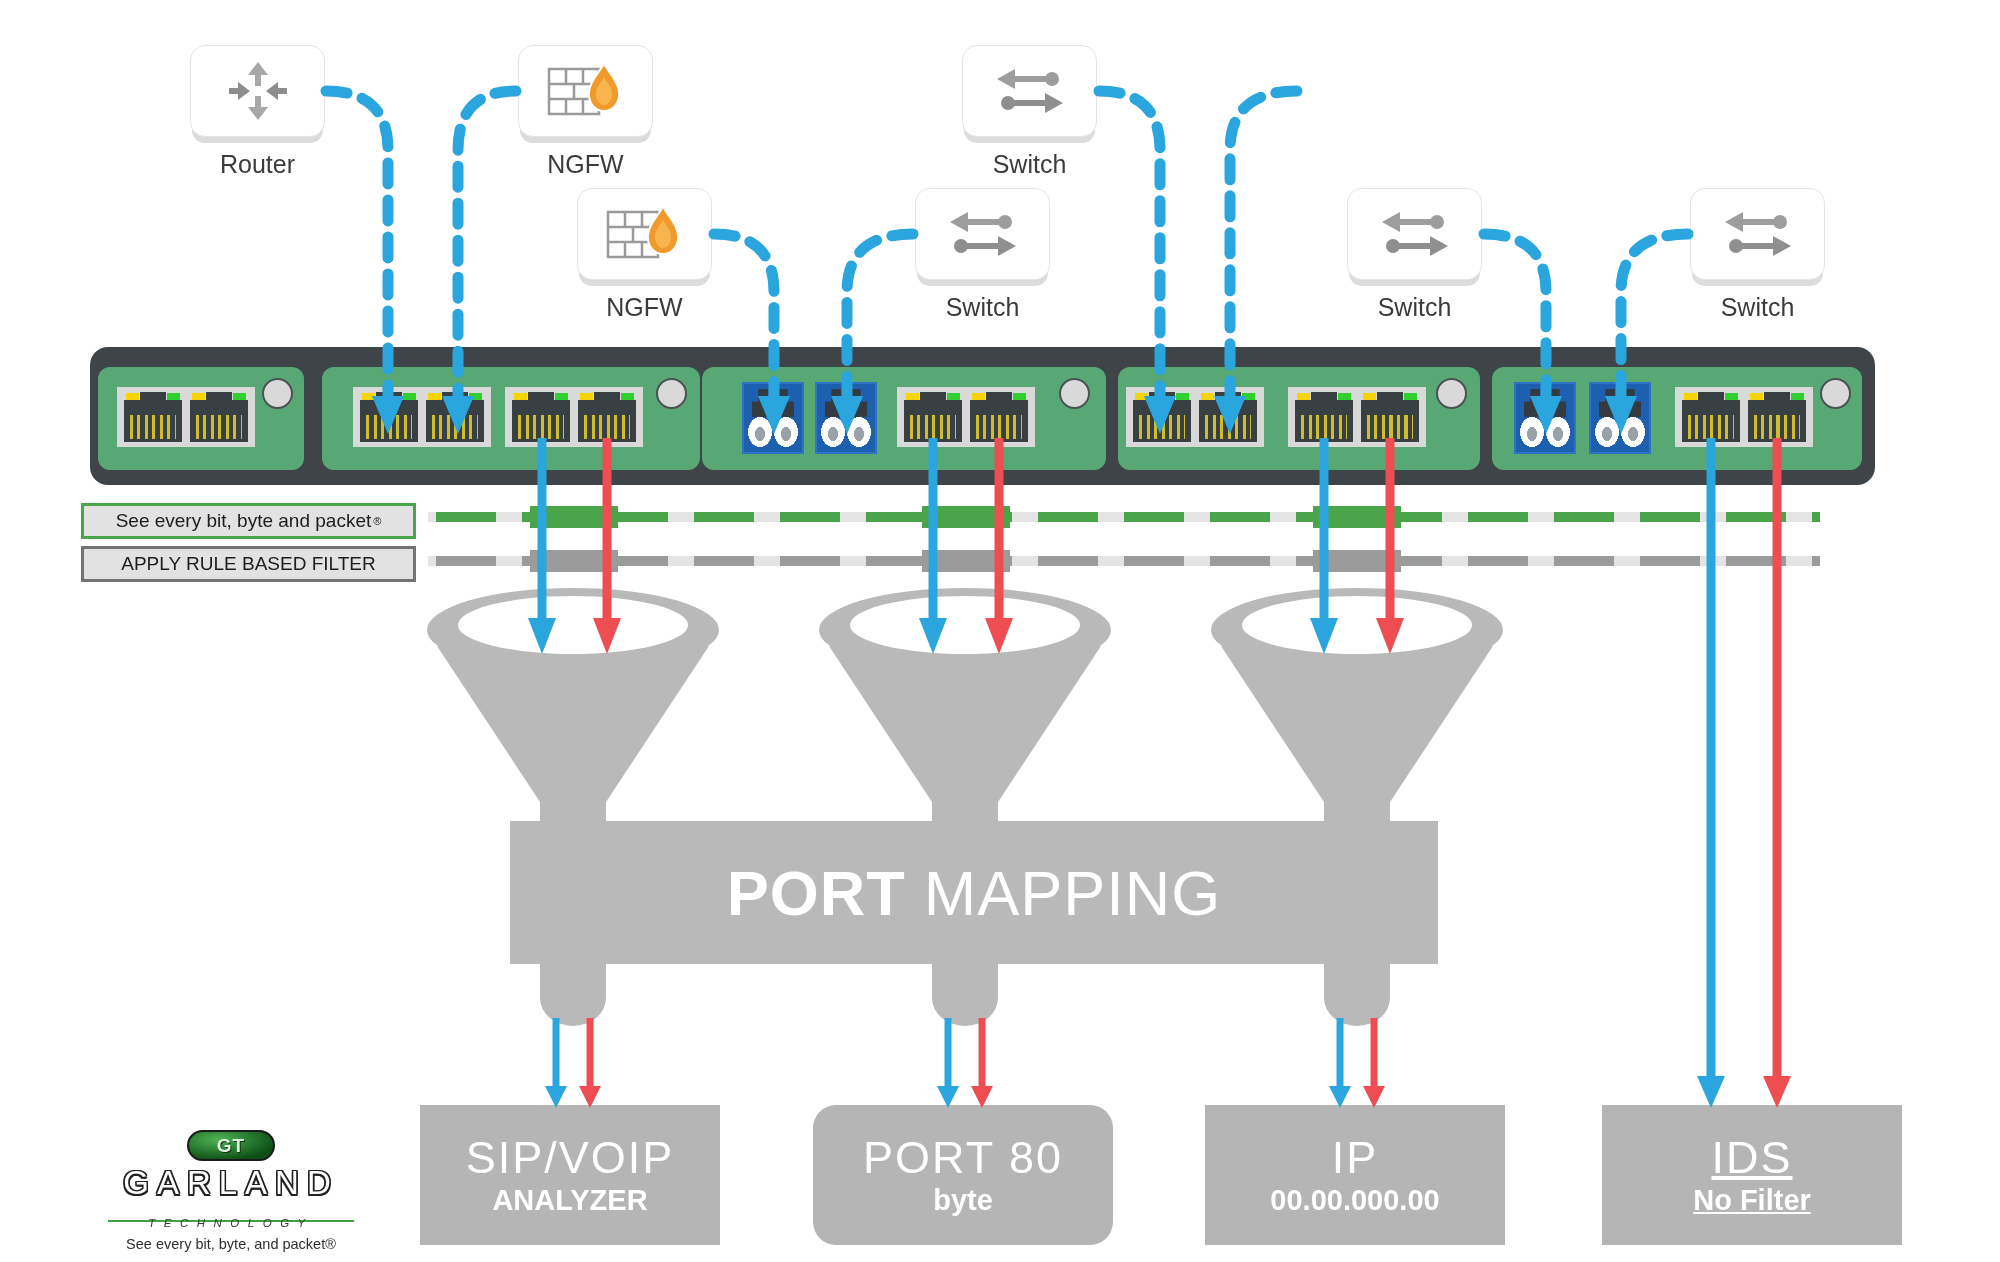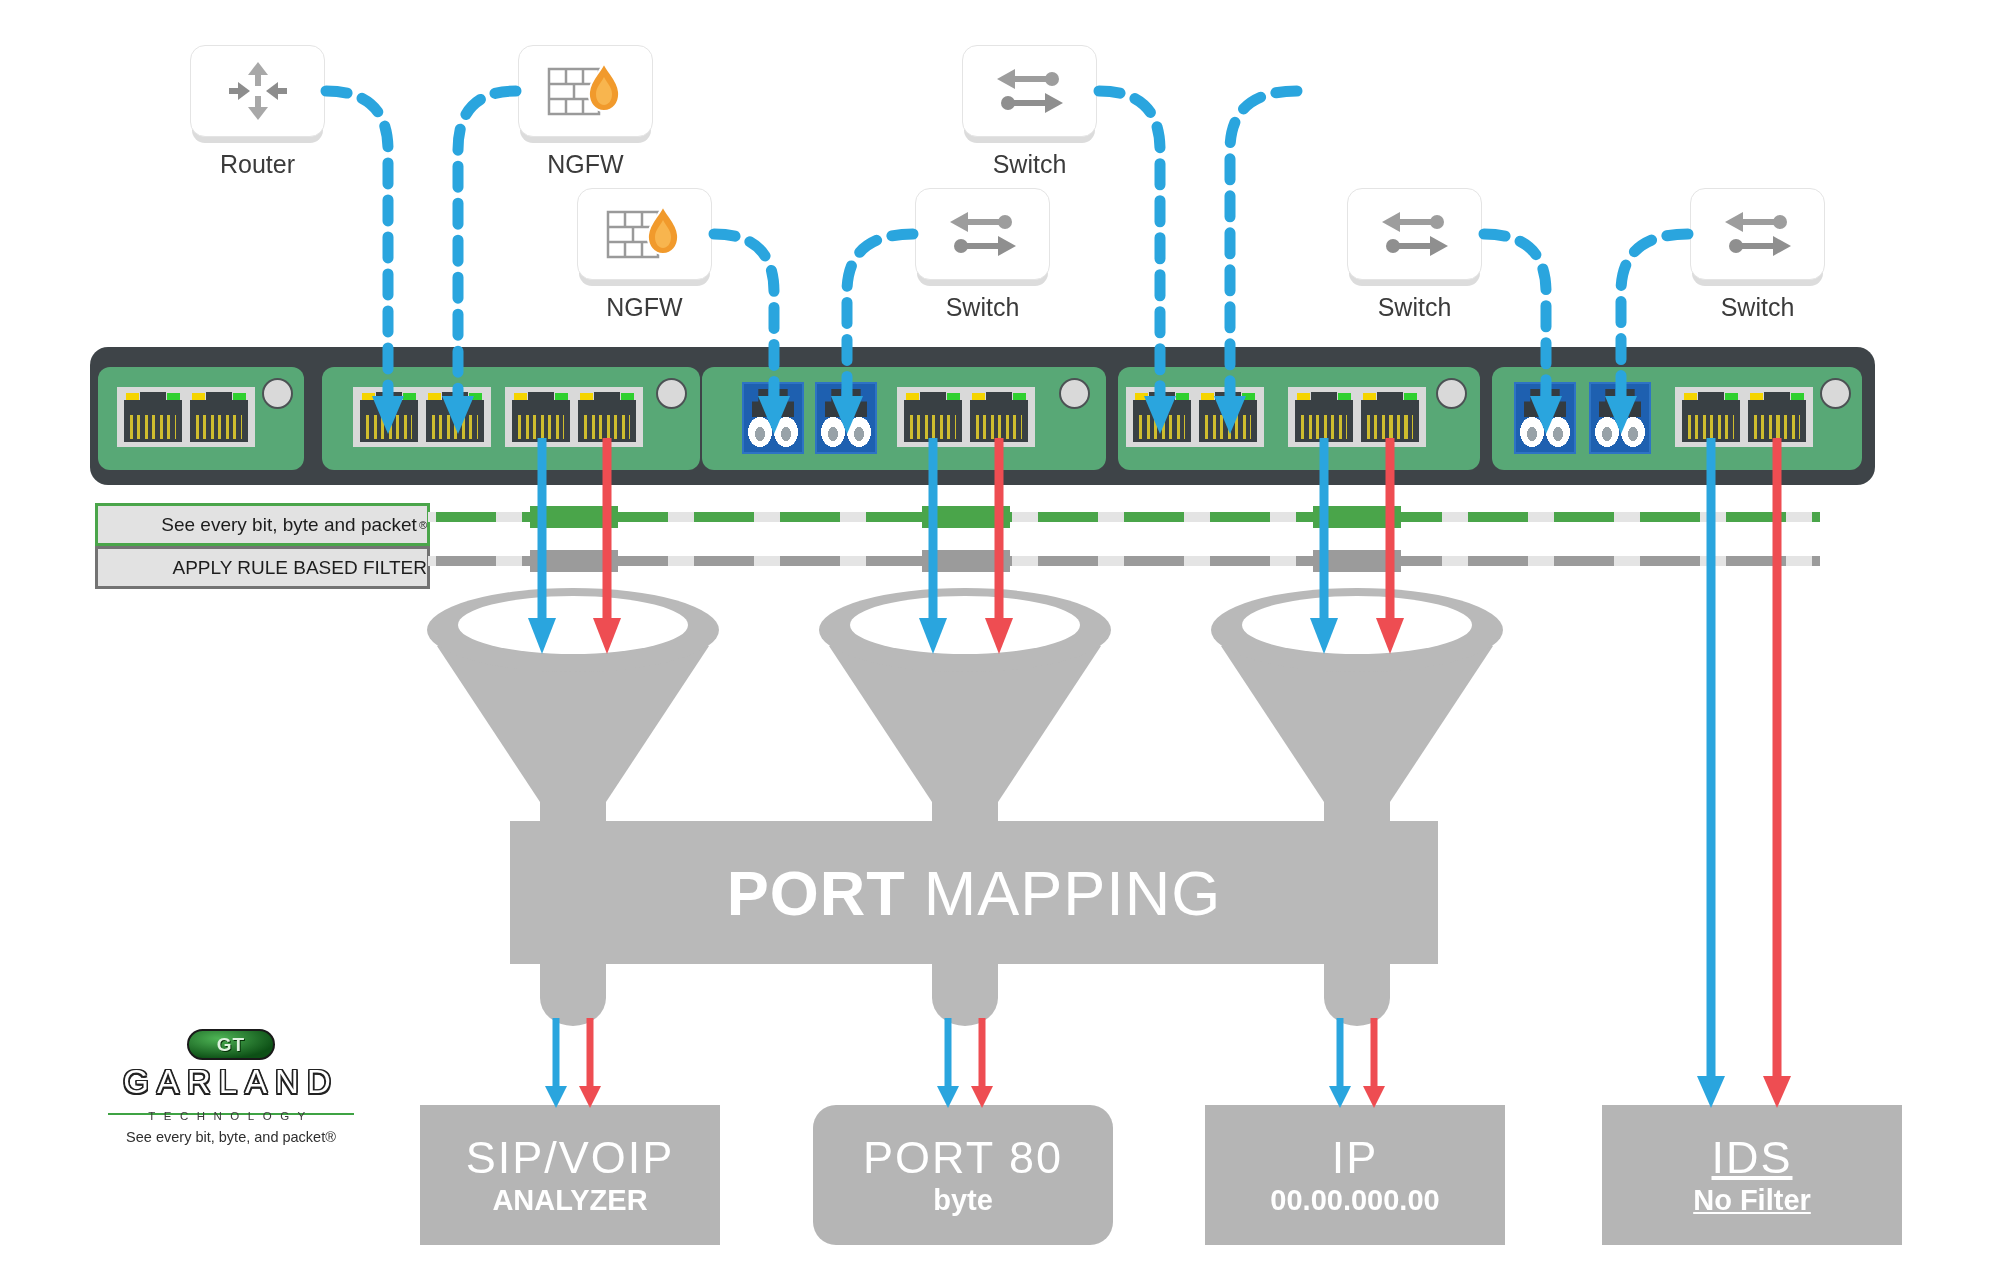--- a/index.html
+++ b/index.html
@@ -33,22 +33,22 @@
   .fiber::after { content:""; position:absolute; bottom:4px; left:50%; transform:translateX(-50%); width:56px; height:32px;
                   background:
                     radial-gradient(ellipse 5px 7px at 15px 18px, #98a2a8 0 99%, transparent 100%),
                     radial-gradient(ellipse 5px 7px at 41px 18px, #98a2a8 0 99%, transparent 100%),
                     radial-gradient(ellipse 12px 15px at 15px 16px, #ffffff 0 99%, transparent 100%),
                     radial-gradient(ellipse 12px 15px at 41px 16px, #ffffff 0 99%, transparent 100%); }
   .mbtn { position:absolute; top:11px; width:31px; height:31px; border-radius:50%;
           background:#d9d9d9; border:2px solid #4c5254; }
 
   
-  .banner { position:absolute; left:95px; width:335px; height:43px; background:#e2e2e2;
-            display:flex; align-items:center; justify-content:flex-end;
+  .banner { position:absolute; left:81px; width:335px; height:36px; background:#e2e2e2;
+            display:flex; align-items:center; justify-content:center;
             font-size:19px; color:#1d1d1d; z-index:2; }
   .banner sup { font-size:11px; margin-left:2px; }
   .banner.green { top:503px; border:3px solid #4aa54a; }
   .banner.gray  { top:546px; border:3px solid #737373; }
 
   
   .overlay { position:absolute; left:0; top:0; z-index:5; pointer-events:none; }
 
   
   .pm-text { position:absolute; left:510px; top:821px; width:928px; height:143px; z-index:6;
@@ -57,30 +57,30 @@
   .pm-bold { font-weight:700; }
   .pm-light { font-weight:300; }
 
   
   .outbox { position:absolute; top:1105px; width:300px; height:140px; background:#b5b5b5; z-index:2;
             display:flex; flex-direction:column; align-items:center; justify-content:center; color:#ffffff; }
   .outbox .title { font-size:45px; font-weight:300; letter-spacing:2px; line-height:1.1; }
   .outbox .subtitle { font-size:29px; font-weight:700; margin-top:2px; }
 
   
-  .logo { position:absolute; left:100px; top:1029px; width:262px; text-align:center; z-index:2; }
+  .logo { position:absolute; left:100px; top:1130px; width:262px; text-align:center; z-index:2; }
   .logo-pill { width:88px; height:31px; margin:0 auto; border-radius:999px;
                background:radial-gradient(ellipse at 35% 28%, #4eb455, #0d5016 75%);
                border:2px solid #1a1a1a; display:flex; align-items:center; justify-content:center;
                color:#dff2df; font-weight:800; font-size:19px; letter-spacing:1px;
                text-shadow:1px 1px 0 #063008; }
   .logo-name { margin-top:3px; font-size:33px; font-weight:500; letter-spacing:8px; color:#ffffff;
                text-shadow:-1.5px -1.5px 0 #222,1.5px -1.5px 0 #222,-1.5px 1.5px 0 #222,1.5px 1.5px 0 #222,
                            0 -1.5px 0 #222,0 1.5px 0 #222,-1.5px 0 0 #222,1.5px 0 0 #222; }
-  .logo-tech { position:relative; margin-top:5px; height:16px; }
+  .logo-tech { position:relative; margin-top:11px; height:16px;font-style:italic; }
   .logo-tech .tl-line { position:absolute; left:8px; right:8px; top:7px; height:2px; background:#3fa344; }
   .logo-tech .tl-text { position:relative; font-size:11.5px; letter-spacing:8.5px; color:#3a3a3a; }
   .logo-tag { margin-top:7px; font-size:14.5px; color:#2e2e2e; }
 </style>
 </head>
 <body>
 
 <div class="stage">
 
   <div class="dev" style="left:190px;top:45px;">

